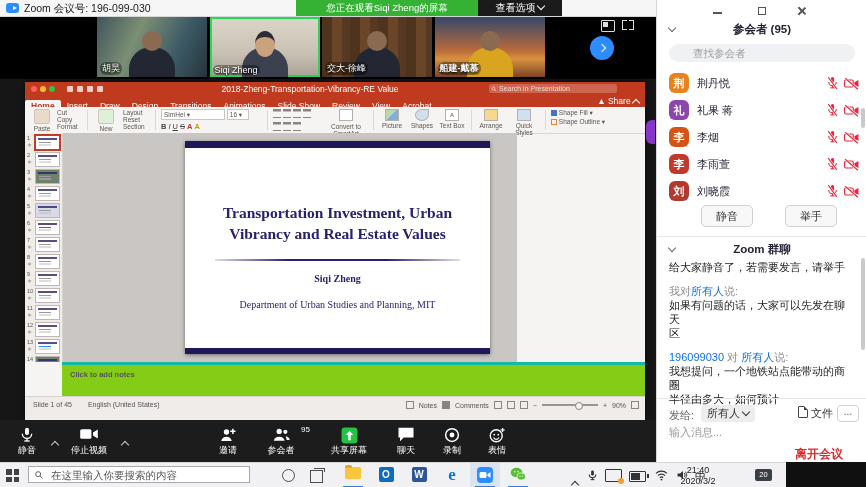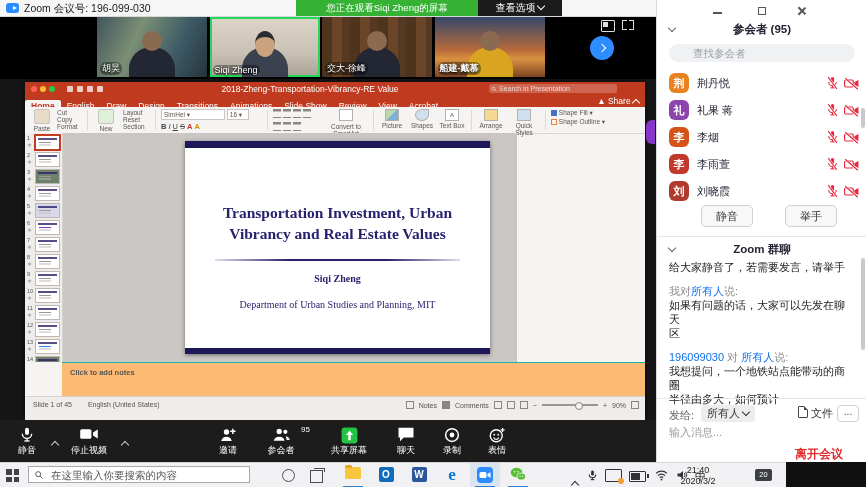--- a/index.html
+++ b/index.html
@@ -78,21 +78,21 @@
   .rail-item.selected .thumb{border:2px solid #c23b22;left:9px;top:0.5px;}
   
   #slide{position:absolute;left:160px;top:8px;width:305px;height:213px;background:#fff;box-shadow:0 1px 4px rgba(0,0,0,.45);font-family:"Liberation Serif","DejaVu Serif",serif;color:#28226e;text-align:center;}
   #slide .bar-top{position:absolute;left:0;top:0;width:100%;height:7px;background:#1e1858;}
   #slide .bar-bottom{position:absolute;left:0;bottom:0;width:100%;height:6px;background:#1e1858;}
   #slide-title{position:absolute;left:10px;right:10px;top:62px;font-size:15.5px;font-weight:bold;line-height:1.35;}
   #slide-rule{position:absolute;left:30px;right:30px;top:118px;height:2px;background:linear-gradient(90deg,rgba(40,34,110,.15),#28226e 30%,#28226e 70%,rgba(40,34,110,.15));}
   #slide-author{position:absolute;left:0;right:0;top:132px;font-size:10px;font-weight:bold;}
   #slide-affil{position:absolute;left:0;right:0;top:158px;font-size:10px;}
   
-  #ppt-notes{position:absolute;left:37px;top:280px;width:583px;height:34px;background:#fdba74;border-top:1px solid #14b8a6;}
+  #ppt-notes{position:absolute;left:37px;top:280px;width:583px;height:34px;background:#84cc16;border-top:3px solid #14b8a6;}
   #notes-text{position:absolute;left:8px;top:5px;font-size:7.5px;color:#555;font-weight:bold;}
   #ppt-status{position:absolute;left:0;top:314px;width:620px;height:24px;background:#efecea;border-top:1px solid #d6d2cf;font-size:7px;color:#555;}
   #status-left{position:absolute;left:8px;top:4px;}
   #status-left span{margin-right:14px;}
   #status-right{position:absolute;right:6px;top:4px;display:flex;align-items:center;gap:5px;}
   .sq{display:inline-block;width:6px;height:6px;border:1px solid #8a8580;}
   .sq.fill{background:#8a8580;}
   #zoom-slider{width:56px;height:1.5px;background:#9a958f;position:relative;}
   #zoom-slider i{position:absolute;left:60%;top:-2.5px;width:6px;height:6px;border-radius:50%;background:#f6f4f3;border:1px solid #8a8580;}
   #annot-widget{position:absolute;left:646px;top:104px;width:9px;height:24px;background:#8636c8;border-radius:6px 0 0 6px;}
@@ -221,21 +221,21 @@
       <span class="qat" style="left:72px"></span>
       <span id="ppt-title">2018-Zheng-Transportation-Vibrancy-RE Value</span>
       <span id="ppt-search">
         <svg width="6" height="6" viewBox="0 0 24 24">
             <circle cx="10" cy="10" r="6" fill="none" stroke="#f3d9d2" stroke-width="3"></circle>
             <line x1="14.5" y1="14.5" x2="21" y2="21" stroke="#f3d9d2" stroke-width="3"></line>
           </svg>
         <span>Search in Presentation</span>
       </span>
     </div>
-    <div id="ppt-tabs"><span class="ppt-tab active">Home</span><span class="ppt-tab">English</span><span class="ppt-tab">Draw</span><span class="ppt-tab">Design</span><span class="ppt-tab">Transitions</span><span class="ppt-tab">Animations</span><span class="ppt-tab">Slide Show</span><span class="ppt-tab">Review</span><span class="ppt-tab">View</span><span class="ppt-tab">Acrobat</span></div>
+    <div id="ppt-tabs"><span class="ppt-tab active">Home</span><span class="ppt-tab">Insert</span><span class="ppt-tab">Draw</span><span class="ppt-tab">Design</span><span class="ppt-tab">Transitions</span><span class="ppt-tab">Animations</span><span class="ppt-tab">Slide Show</span><span class="ppt-tab">Review</span><span class="ppt-tab">View</span><span class="ppt-tab">Acrobat</span></div>
     <span id="ppt-share">▲ <span>Share</span> <span class="chev up"></span></span>
 
     <div id="ppt-ribbon">
       <div class="rgroup" style="left:6px;width:22px;text-align:center">
           <div class="rbig" style="background:#e8dcc8"></div>
           <div>Paste</div>
         </div>
       <div class="rgroup" style="left:32px">
         <div class="rsmall">Cut</div>
         <div class="rsmall">Copy</div>

